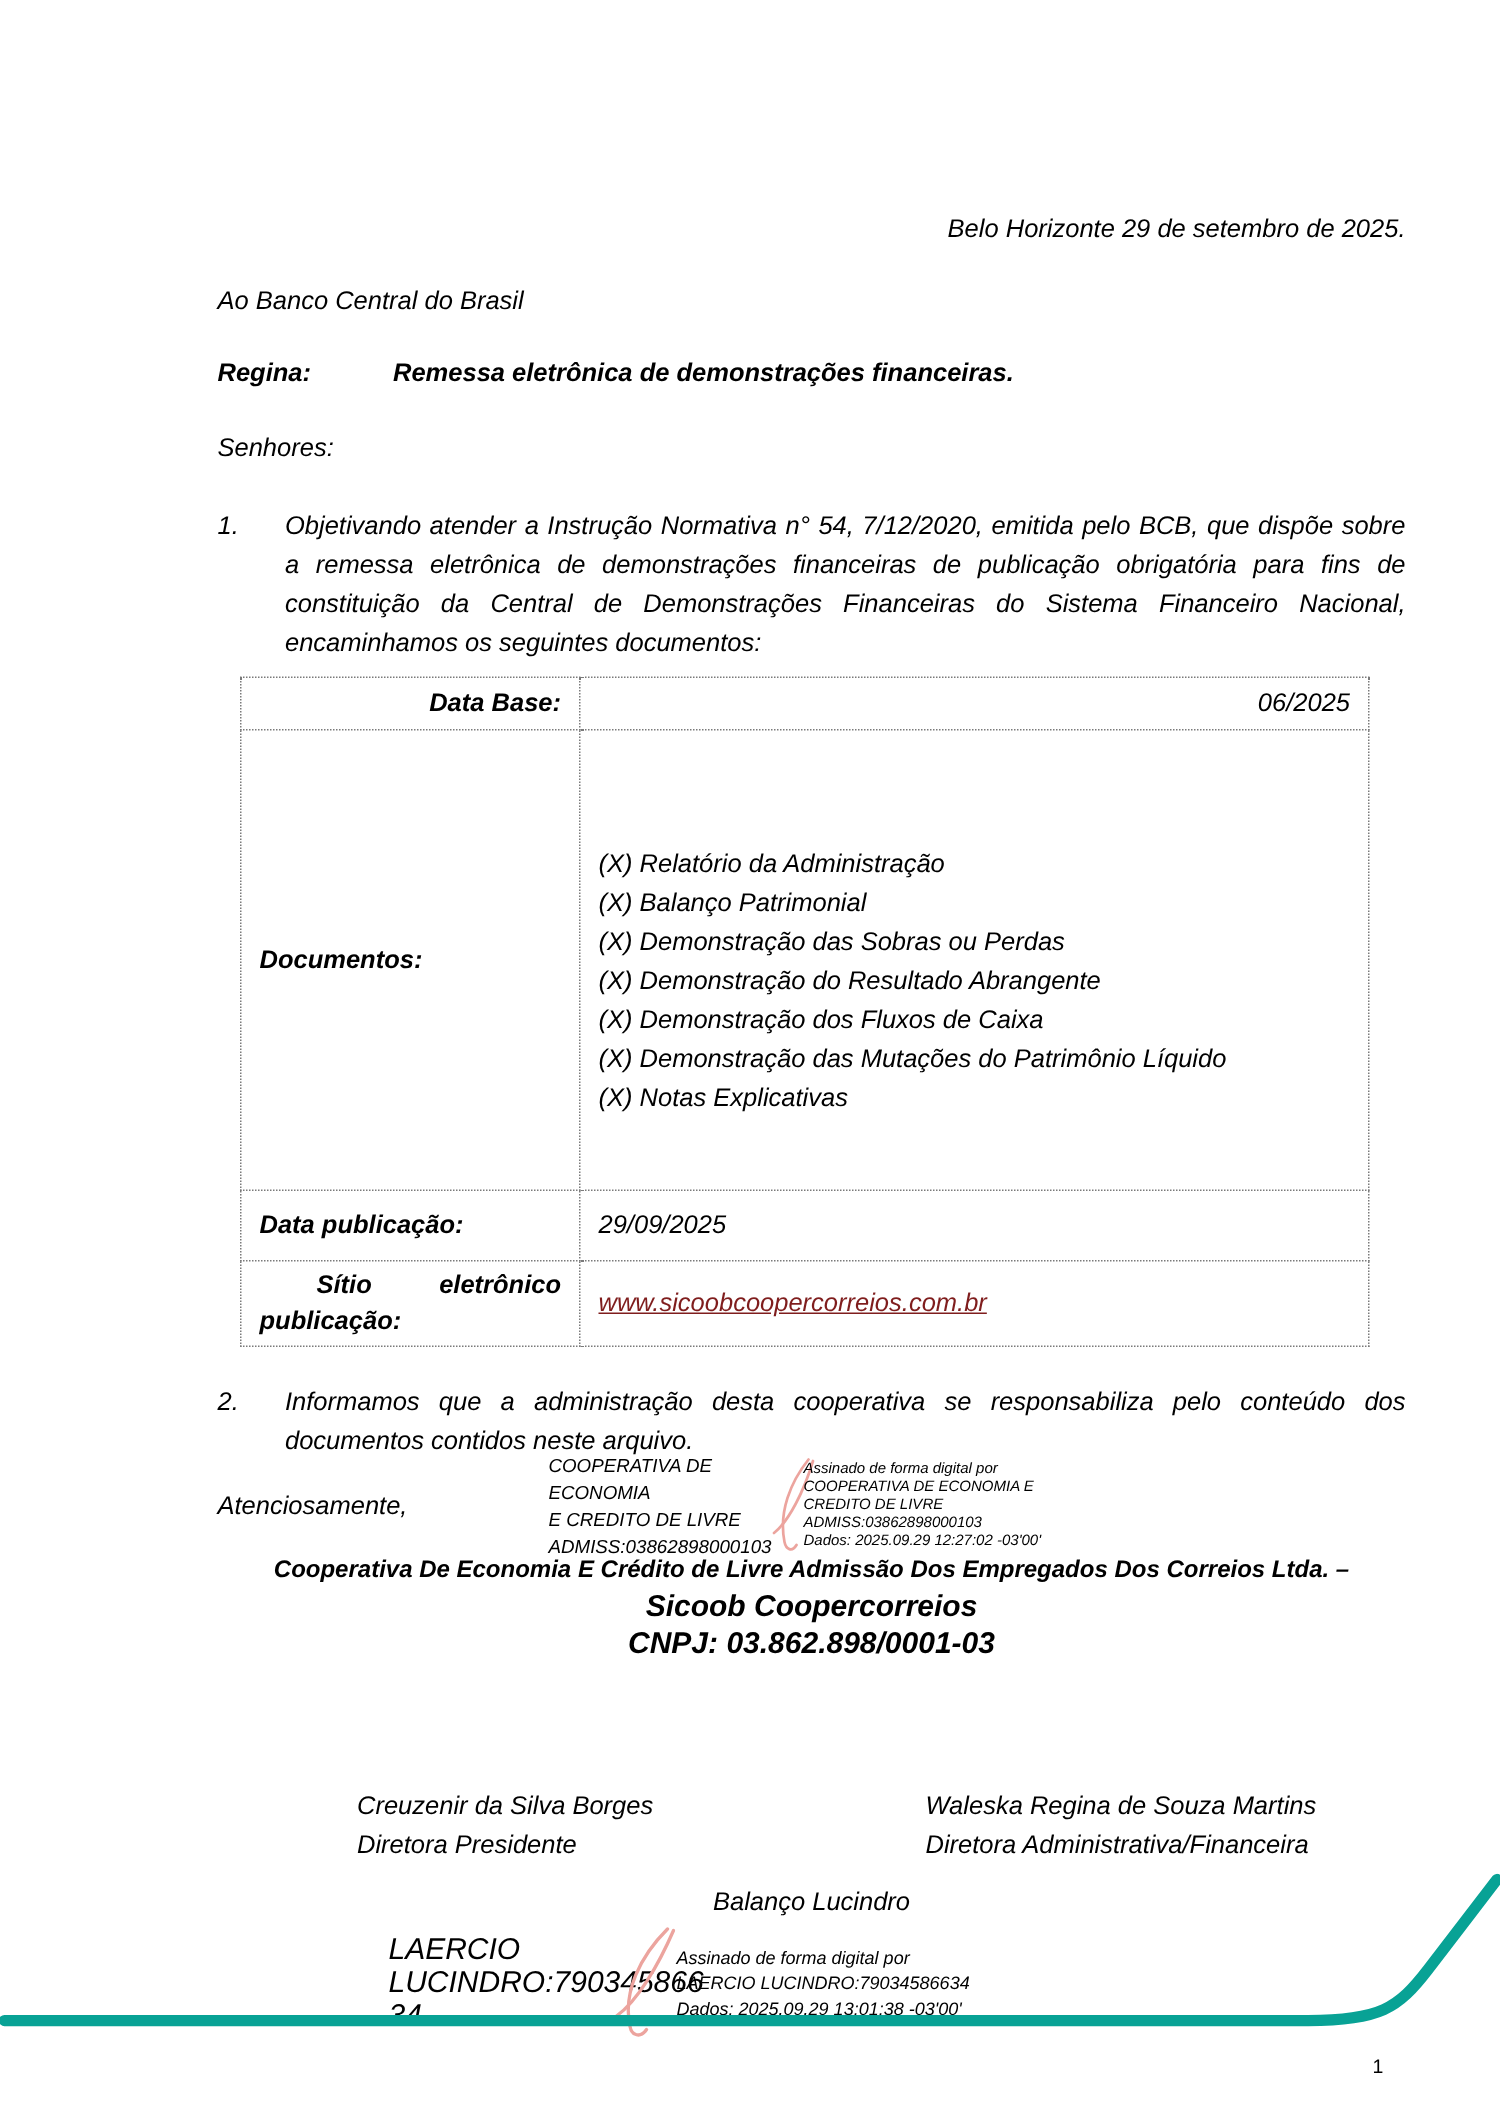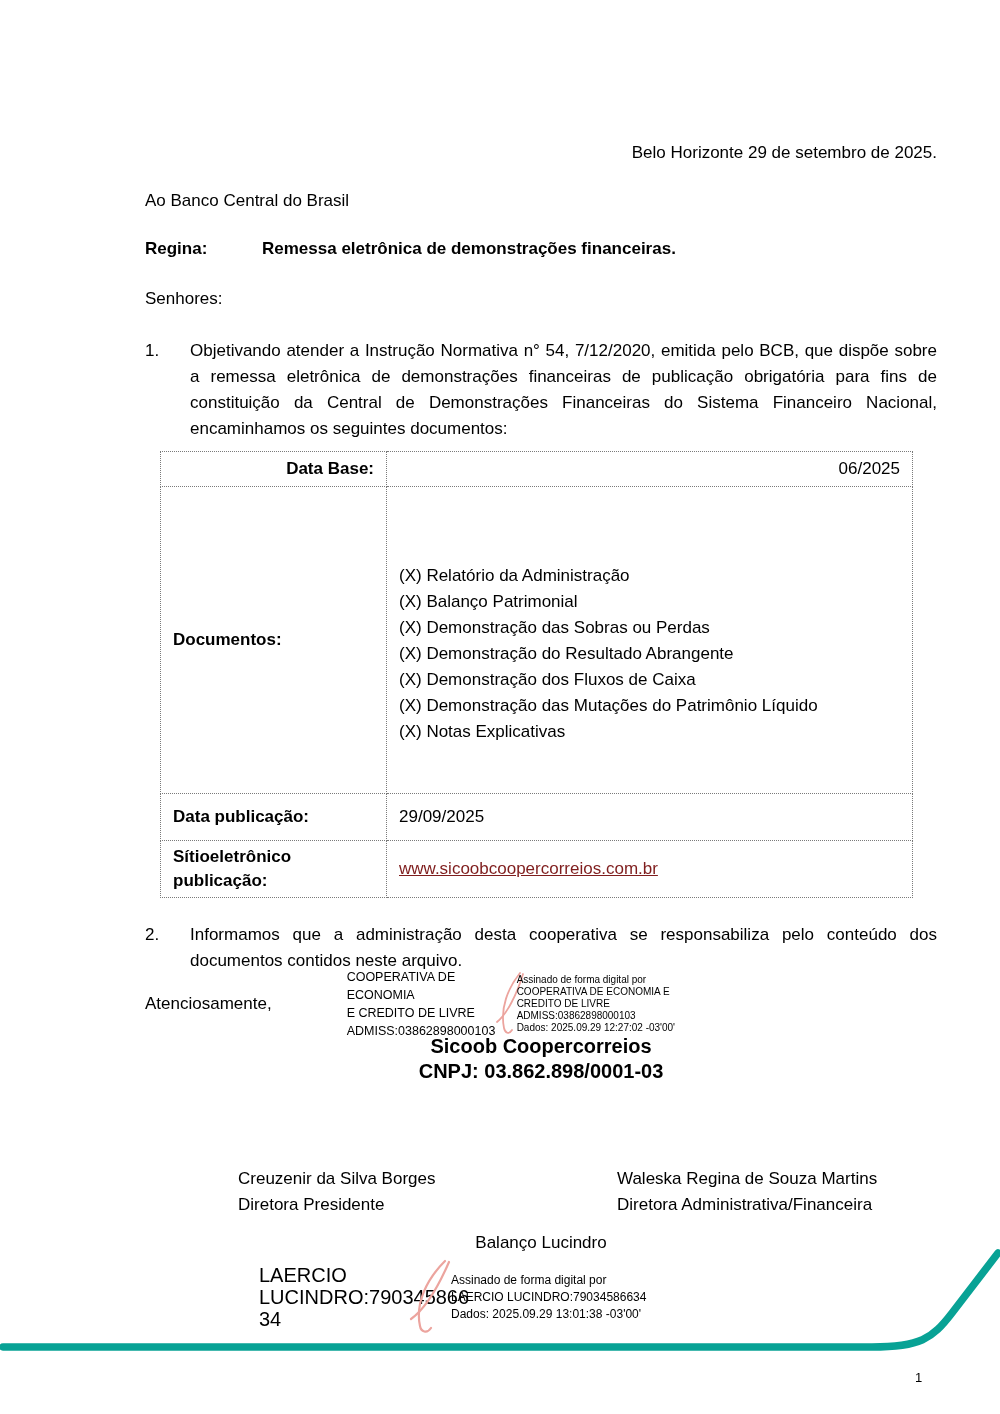--- a/index.html
+++ b/index.html
@@ -5,21 +5,21 @@
   html,body { margin:0; padding:0; background:#ffffff; }
   .page {
     position:relative;
     width:1000px; height:1414px;
     margin:0 auto;
     background:#ffffff;
     font-family:"Liberation Sans", sans-serif;
     font-size:17px; line-height:26px; color:#000000;
     overflow:hidden;
   }
-  .content { padding:143px 63px 0 145px; }
+  .content { padding:143px 63px 0 145px;font-style:italic; }
 
   .date-line { text-align:right; line-height:20px; }
   .recipient { margin-top:25px; }
   .subject { margin-top:22px; font-weight:bold; }
   .subject-label { display:inline-block; width:117px; }
   .salutation { margin-top:24px; }
 
   .para { display:flex; margin-top:26px; }
   .para-num { width:45px; flex:none; }
   .para-text { flex:1; text-align:justify; }
@@ -36,28 +36,28 @@
   }
   td.c1 { width:201px; font-weight:bold; }
   td.c2 { width:501px; }
   tr.r1 td { height:34px;text-align:right; }
   tr.r2 td { height:306px; }
   tr.r3 td { height:46px; }
   tr.r4 td { height:56px; }
   td.docs-cell { vertical-align:top; }
   .docs-list { padding-top:27px; }
   .doc-item { line-height:26px; }
-  .sitio-line1 { display:flex; line-height:24px; }
+  .sitio-line1 { display:flex; justify-content:space-between; line-height:24px;margin-left:38px; }
   .sitio-line2 { line-height:24px; }
   a.pub-link { color:#7f1d1d; text-decoration:underline; }
 
   .closing-row { display:flex; align-items:center; height:60px; margin-top:0; }
   .closing-text { flex:none; }
   .sig-block { display:flex; align-items:center; }
-  .sig1 { margin-left:75px; }
+  .sig1 { margin-left:94px; }
   .sig1 .sig-name {
     width:160px; font-size:12.5px; line-height:18px;
     white-space:pre-line; flex:none;
   }
   .sig1 .sig-details {
     font-size:10px; line-height:12px; white-space:pre-line;
     margin-left:-10px; flex:none;
   }
   .sig1 .flourish { flex:none; margin-left:-14px; margin-right:0; }
 
@@ -163,20 +163,21 @@
         </svg>
         <div class="sig-details">Assinado de forma digital por
 COOPERATIVA DE ECONOMIA E
 CREDITO DE LIVRE
 ADMISS:03862898000103
 Dados: 2025.09.29 12:27:02 -03'00'</div>
       </div>
     </div>
 
     <div class="company">
+      <div class="l1">Cooperativa De Economia E Crédito de Livre Admissão Dos Empregados Dos Correios Ltda. –</div>
       <div class="l2">Sicoob Coopercorreios</div>
       <div class="l3">CNPJ: 03.862.898/0001-03</div>
     </div>
 
     <div class="names-row">
       <div class="signer signer-right">
         <div>Waleska Regina de Souza Martins</div>
         <div>Diretora Administrativa/Financeira</div>
       </div>
       <div class="signer signer-left">

